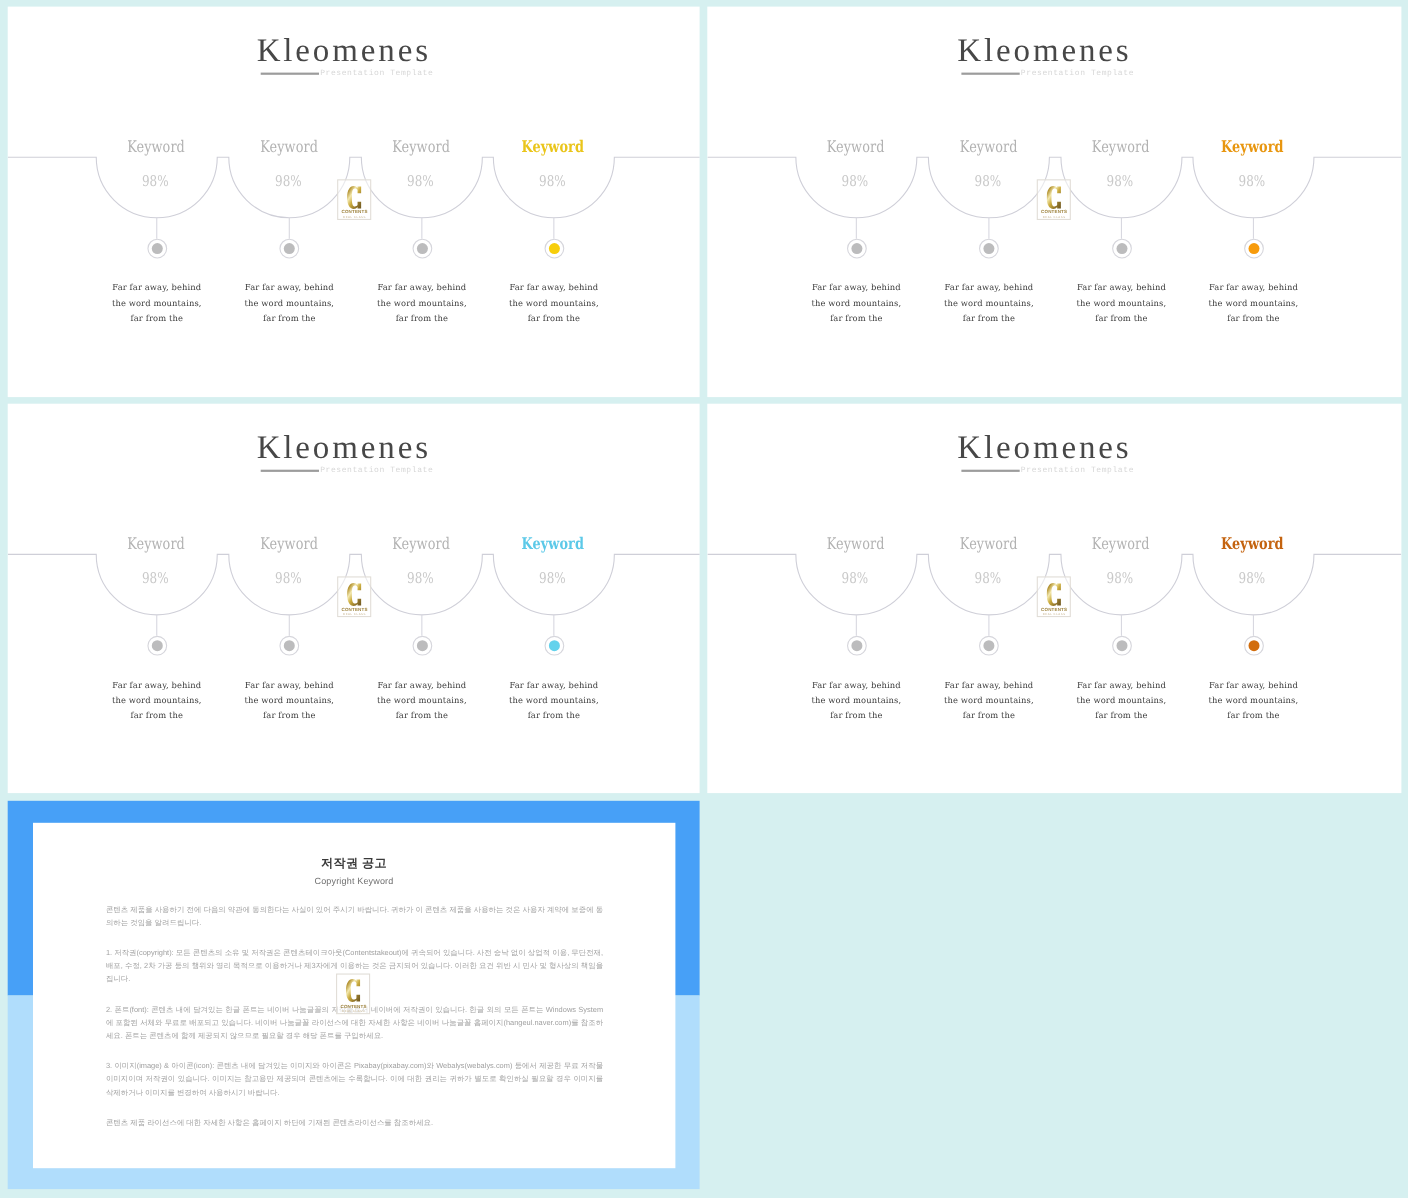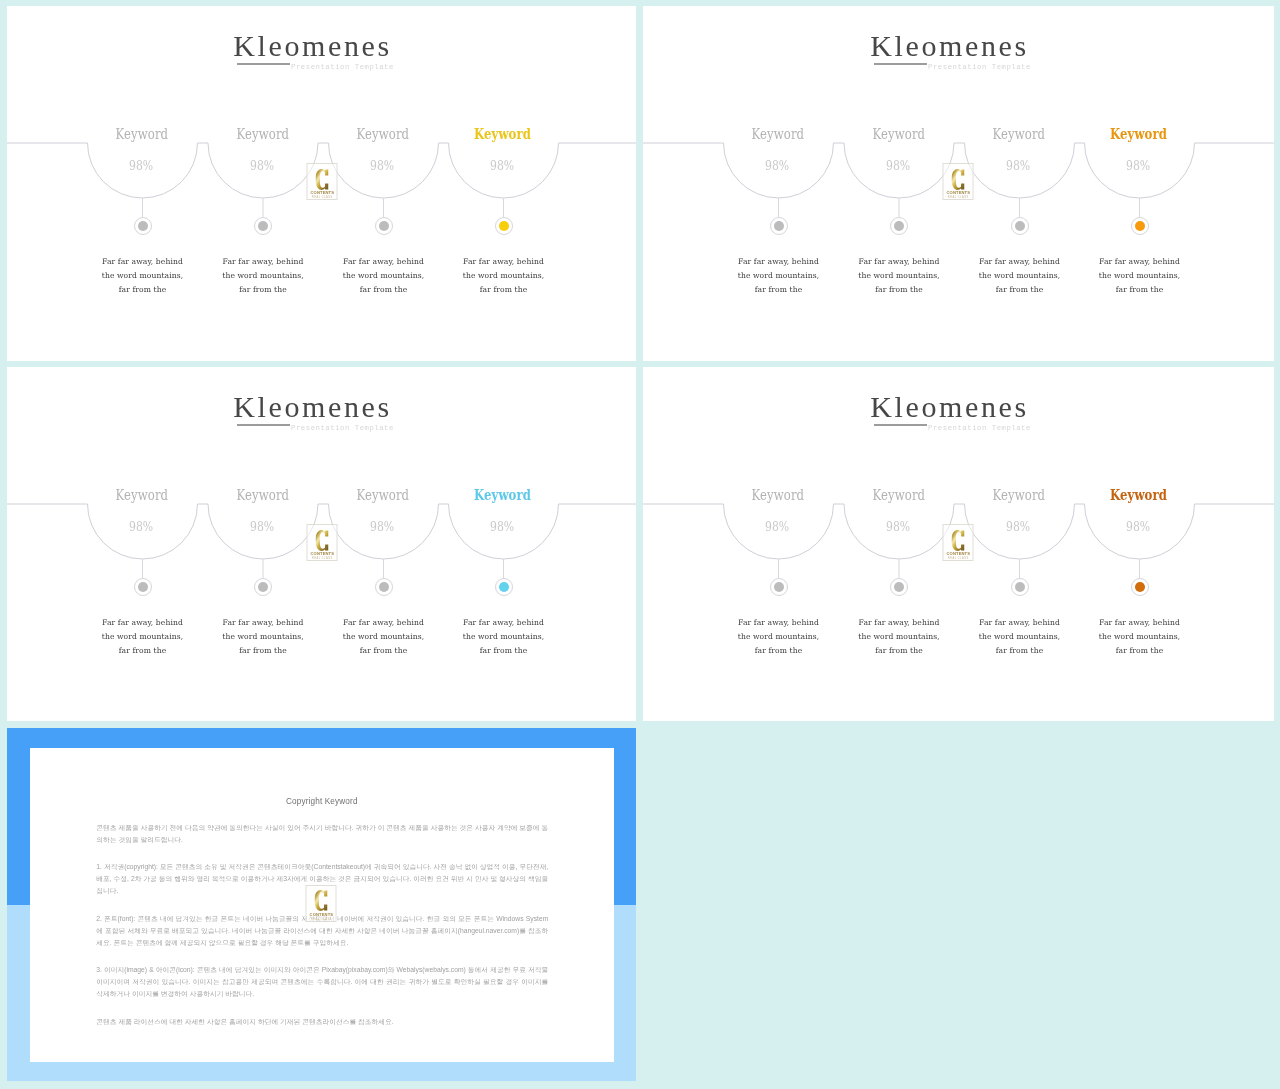--- a/index.html
+++ b/index.html
@@ -10,21 +10,21 @@
   .slide{position:absolute;background:#ffffff;overflow:hidden;}
   .s1{left:7px;top:6px;width:629px;height:355px;}
   .s2{left:643px;top:6px;width:631px;height:355px;}
   .s3{left:7px;top:367px;width:629px;height:354px;}
   .s4{left:643px;top:367px;width:631px;height:354px;}
 
   
   .hdr{position:absolute;left:-9px;top:0;width:100%;text-align:center;}
   .hdr-title{font-family:"Liberation Serif",serif;font-size:30px;color:#474747;
              letter-spacing:2.6px;line-height:1;font-weight:400;}
-  .hdr-sub-row{position:absolute;left:3px;top:32px;width:100%;display:flex;align-items:flex-start;justify-content:center;gap:1px;}
+  .hdr-sub-row{position:absolute;left:3px;top:32px;width:100%;display:flex;align-items:center;justify-content:center;gap:1px;}
   .hdr-rule{width:53px;height:2.2px;background:#9c9c9c;}
   .hdr-sub{font-family:"Liberation Mono",monospace;font-size:7.3px;color:#d7d7d7;
            letter-spacing:0.52px;white-space:nowrap;line-height:8px;}
 
   
   .chart{position:absolute;left:0;top:0;width:100%;height:100%;}
   .chart svg{position:absolute;left:0;top:0;}
 
   .kw{position:absolute;text-align:center;
       font-family:"DejaVu Serif",serif;font-size:14.6px;color:#b2b2b2;
@@ -307,20 +307,21 @@
             <path d="M60 2 L60 30 L44 30 L44 16 C41 12 37 10 33 10 C24 10 20 21 20 48 C20 75 24 86 33 86 C37 86 41 84 44 80 L44 66 L60 66 L60 94 L44 94 L44 88 C40 93 35 96 28 96 C11 96 0 77 0 48 C0 19 11 0 28 0 C35 0 40 3 44 8 L44 2 Z" fill="url(#gld4)"></path>
           </svg><span class="lcx">C</span></div>
         <div class="lt1">CONTENTS</div>
         <div class="lt2">REAL CLASS</div>
       </div>
     </div>
     <div class="cpwrap">
       <div class="cpblue"></div>
       <div class="cpblue2"></div>
       <div class="cpinner">
+        <div class="cp-t1">저작권 공고</div>
         <div class="cp-t2">Copyright Keyword</div>
         <div class="cp-body">
           <p>콘텐츠 제품을 사용하기 전에 다음의 약관에 동의한다는 사실이 있어 주시기 바랍니다. 귀하가 이 콘텐츠 제품을 사용하는 것은 사용자 계약에 보증에 동의하는 것임을 알려드립니다.</p>
           <p>1. 저작권(copyright): 모든 콘텐츠의 소유 및 저작권은 콘텐츠테이크아웃(Contentstakeout)에 귀속되어 있습니다. 사전 승낙 없이 상업적 이용, 무단전재, 배포, 수정, 2차 가공 등의 행위와 영리 목적으로 이용하거나 제3자에게 이용하는 것은 금지되어 있습니다. 이러한 요건 위반 시 민사 및 형사상의 책임을 집니다.</p>
           <p>2. 폰트(font): 콘텐츠 내에 담겨있는 한글 폰트는 네이버 나눔글꼴의 저작물로서 네이버에 저작권이 있습니다. 한글 외의 모든 폰트는 Windows System에 포함된 서체와 무료로 배포되고 있습니다. 네이버 나눔글꼴 라이선스에 대한 자세한 사항은 네이버 나눔글꼴 홈페이지(hangeul.naver.com)를 참조하세요. 폰트는 콘텐츠에 함께 제공되지 않으므로 필요할 경우 해당 폰트를 구입하세요.</p>
           <p>3. 이미지(image) &amp; 아이콘(icon): 콘텐츠 내에 담겨있는 이미지와 아이콘은 Pixabay(pixabay.com)와 Webalys(webalys.com) 등에서 제공한 무료 저작물 이미지이며 저작권이 있습니다. 이미지는 참고용만 제공되며 콘텐츠에는 수록합니다. 이에 대한 권리는 귀하가 별도로 확인하실 필요할 경우 이미지를 삭제하거나 이미지를 변경하여 사용하시기 바랍니다.</p>
           <p>콘텐츠 제품 라이선스에 대한 자세한 사항은 홈페이지 하단에 기재된 콘텐츠라이선스를 참조하세요.</p>
         </div>
         <div class="logo" style="left:291.6px;top:137.2px">
           <div class="lc"><svg class="lcsvg" viewBox="0 0 60 96" width="13" height="21" aria-hidden="true">

